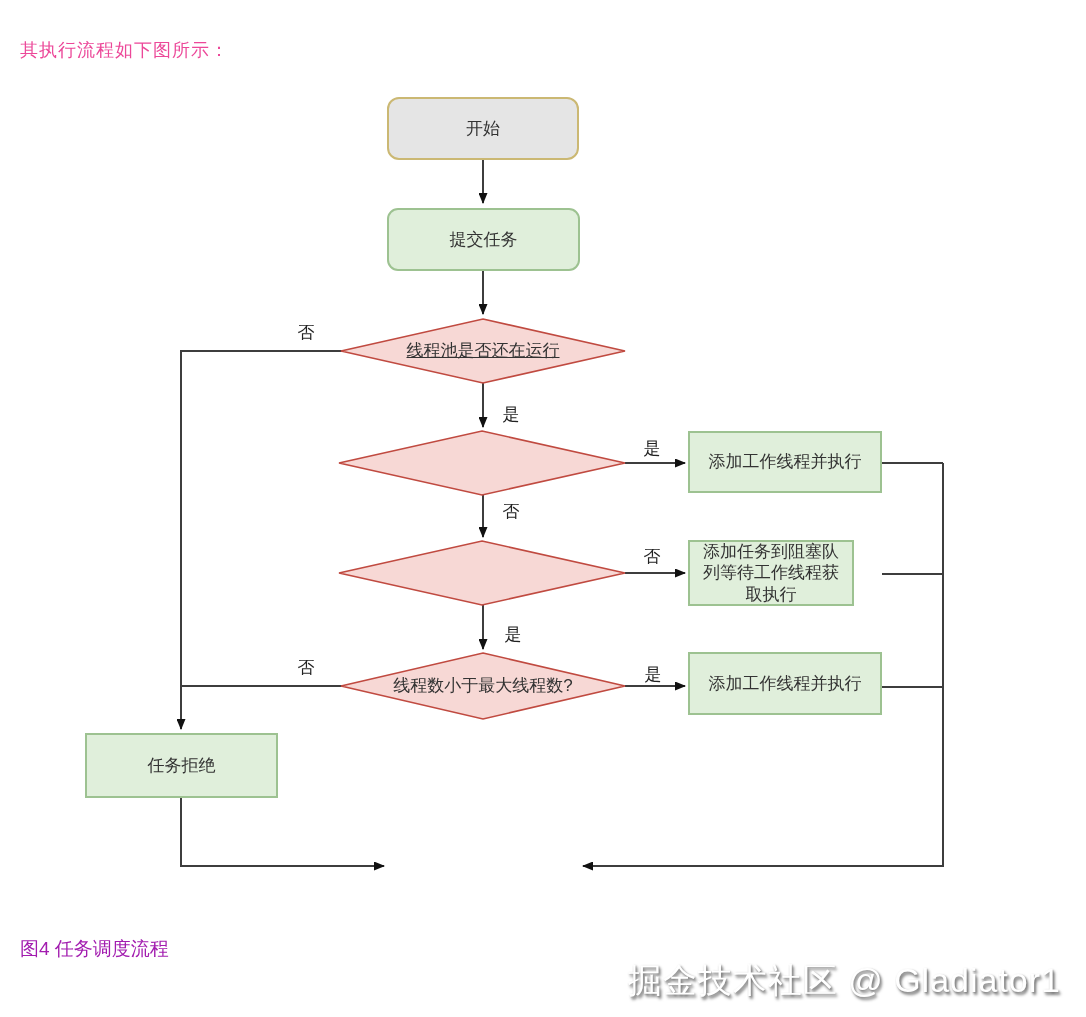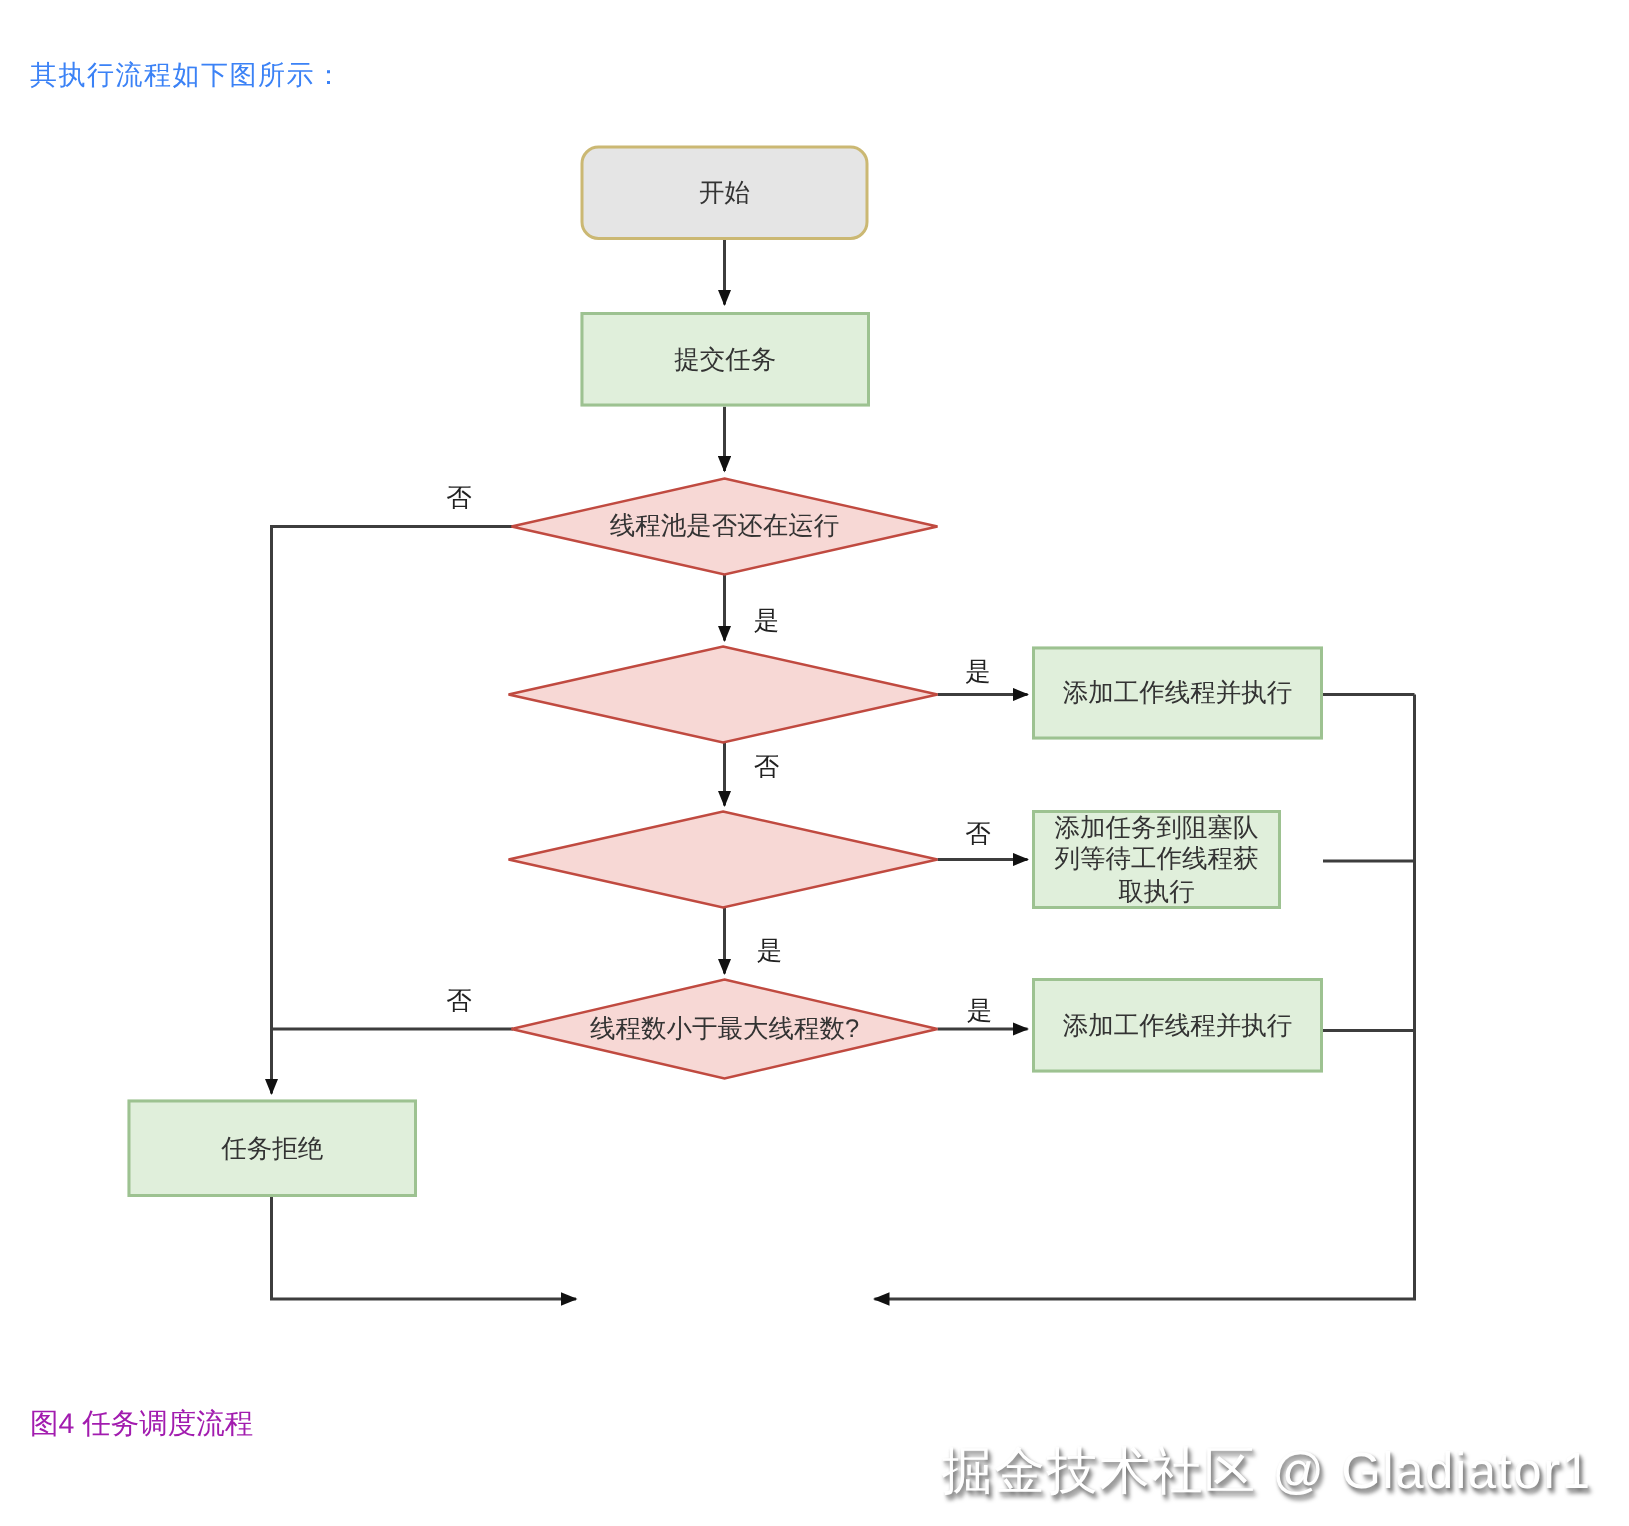--- a/index.html
+++ b/index.html
@@ -8,21 +8,21 @@
     width: 1086px;
     height: 1017px;
     background: #ffffff;
     font-family: "Liberation Sans", sans-serif;
     overflow: hidden;
   }
   .header-text {
     position: absolute;
     left: 20px; top: 38px;
     font-size: 18px;
-    color: #3b82f6;
+    color: #ec4899;
     letter-spacing: 1px;
   }
   .caption-text {
     position: absolute;
     left: 20px; top: 936px;
     font-size: 19px;
     color: #a21caf;
   }
   .watermark {
     position: absolute;
@@ -110,23 +110,23 @@
     <path class="edge" d="M181,798 L181,866 L384,866" marker-end="url(#arrow)"></path>
 
     <polygon class="decision-shape" points="483,319 625,351 483,383 341,351"></polygon>
     <polygon class="decision-shape" points="482,431 625,463 482,495 339,463"></polygon>
     <polygon class="decision-shape" points="482,541 625,573 482,605 339,573"></polygon>
     <polygon class="decision-shape" points="483,653 625,686 483,719 341,686"></polygon>
   </svg>
 
   <div class="node terminal" style="left:387px; top:97px; width:192px; height:63px;">开始</div>
 
-  <div class="node process" style="left:387px; top:208px; width:193px; height:63px;">提交任务</div>
+  <div class="node process" style="left:387px; top:208px; width:193px; height:63px;border-radius:11px;">提交任务</div>
 
-  <div class="node decision-label" style="left:341px; top:319px; width:284px; height:64px;">线程池是否还在运行</div>
+  <div class="node decision-label" style="left:341px; top:319px; width:284px; height:64px;text-decoration:underline;">线程池是否还在运行</div>
 
 
 
   <div class="node decision-label" style="left:341px; top:653px; width:284px; height:66px;">线程数小于最大线程数?</div>
 
   <div class="node process" style="left:688px; top:431px; width:194px; height:62px;">添加工作线程并执行</div>
 
   <div class="node process" style="left:688px; top:540px; width:166px; height:66px; padding:0 13px;">添加任务到阻塞队列等待工作线程获取执行</div>
 
   <div class="node process" style="left:688px; top:652px; width:194px; height:63px;">添加工作线程并执行</div>

